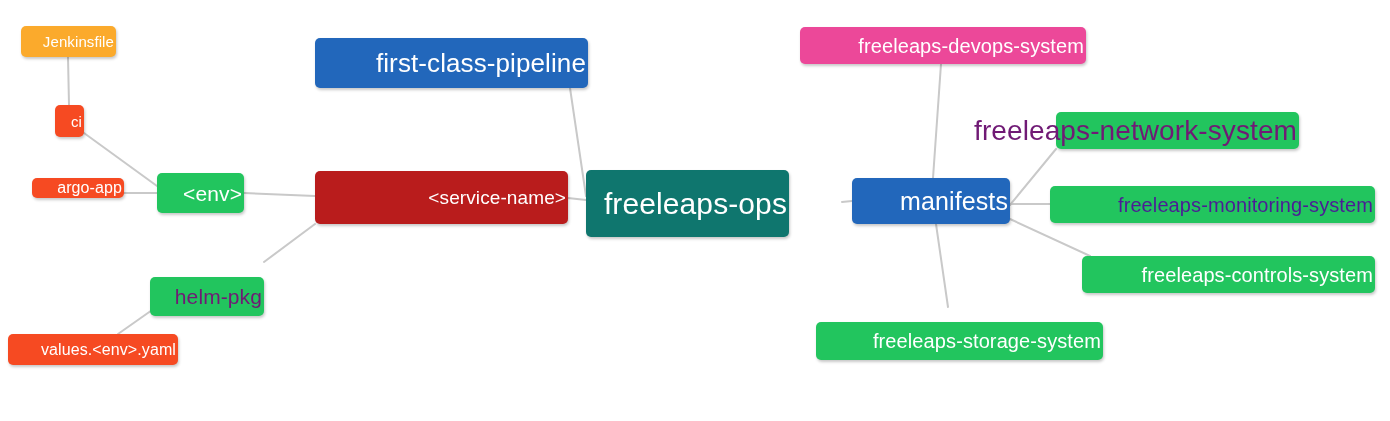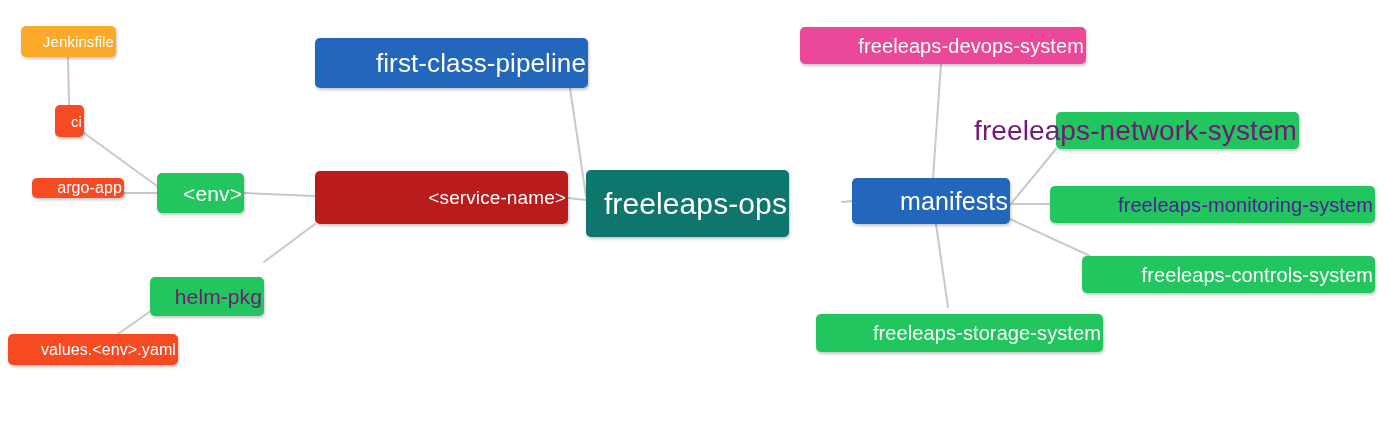--- a/index.html
+++ b/index.html
@@ -100,17 +100,17 @@
       </div>
       <div class="node" style="left: 1056px; top: 112px; width: 243px; height: 37px; background: rgb(34, 197, 94); font-size: 28px; color: #701a75;">
         <span class="node-label">freeleaps-network-system</span>
       </div>
       <div class="node" style="left: 1050px; top: 186px; width: 325px; height: 37px; background: rgb(34, 197, 94); font-size: 20px; color: #4c1d95;">
         <span class="node-label">freeleaps-monitoring-system</span>
       </div>
       <div class="node" style="left: 1062px; top: 256px; width: 293px; height: 37px; background: rgb(34, 197, 94); font-size: 20px; color: rgb(255, 255, 255); margin-left: 20px;">
         <span class="node-label">freeleaps-controls-system</span>
       </div>
-      <div class="node" style="left: 816px; top: 314px; width: 287px; height: 38px; background: rgb(34, 197, 94); font-size: 20px; color: rgb(255, 255, 255);">
+      <div class="node" style="left: 816px; top: 322px; width: 287px; height: 38px; background: rgb(34, 197, 94); font-size: 20px; color: rgb(255, 255, 255);">
         <span class="node-label">freeleaps-storage-system</span>
       </div>
     </div>
 </div>
 
 </body></html>

